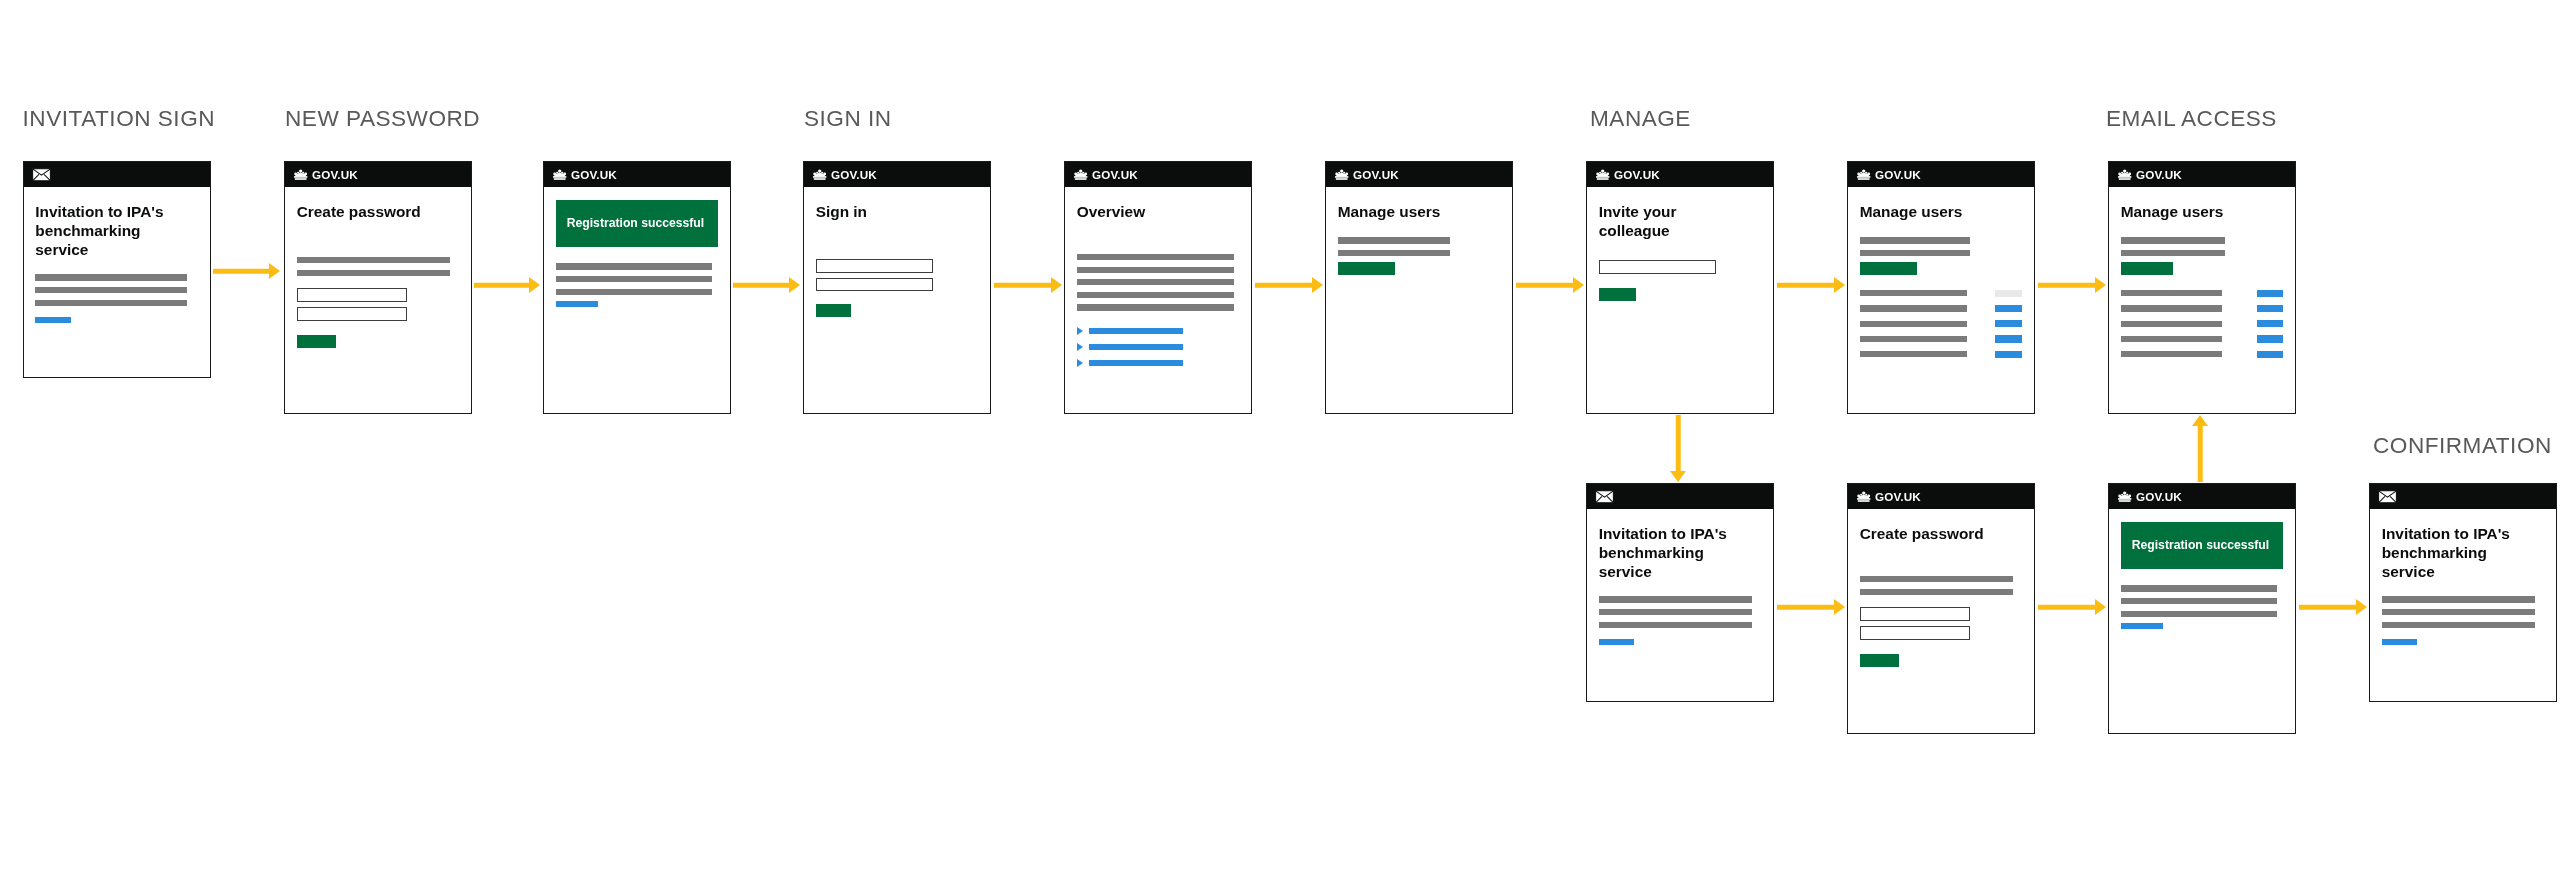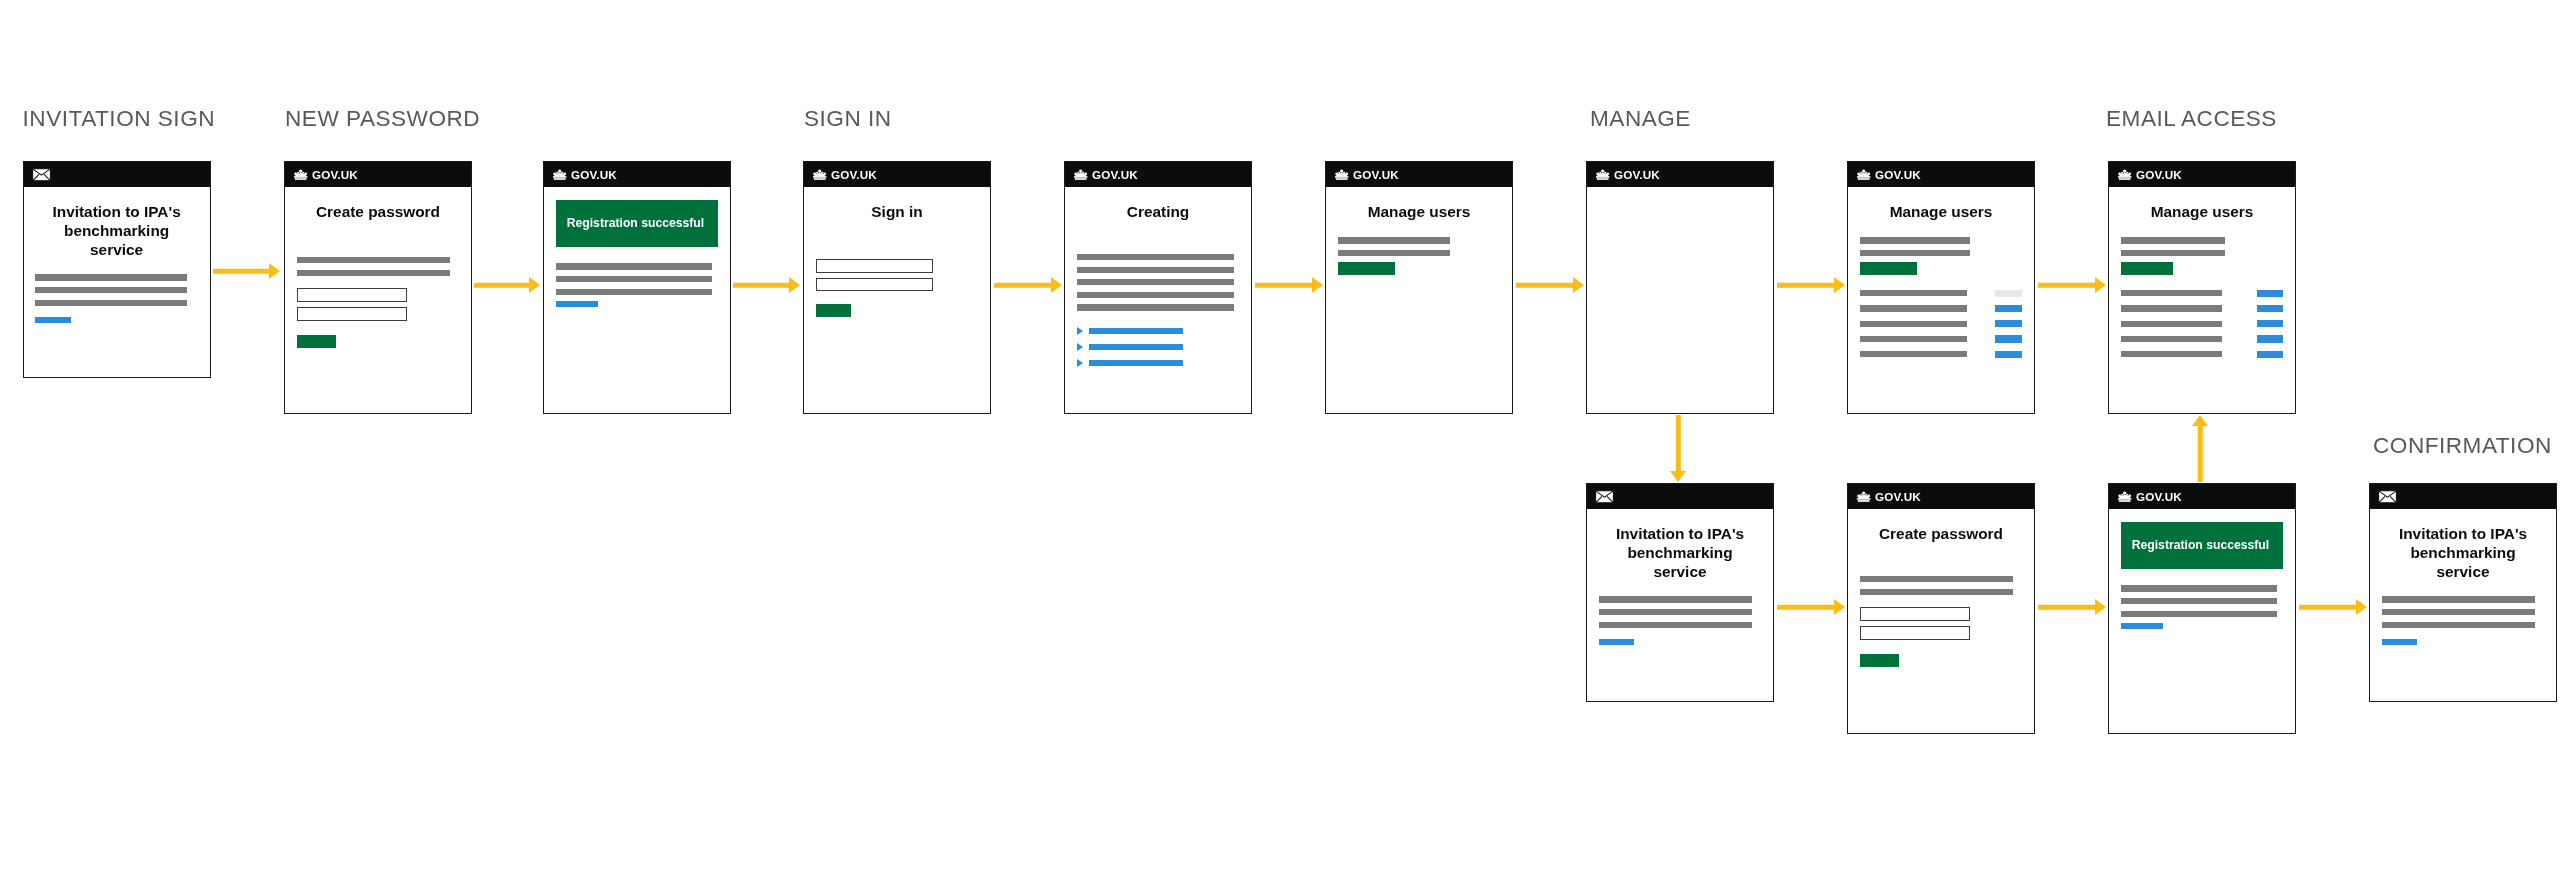--- a/index.html
+++ b/index.html
@@ -41,21 +41,20 @@
     white-space: pre-line;
   }
 
   
   .card {
     position: absolute;
     background: #ffffff;
     border: 1.8px solid #1a1a1a;
     box-sizing: border-box;
     overflow: hidden;
-    text-align: center;
   }
   .card-header {
     height: 25px;
     background: #0b0c0c;
     display: flex;
     align-items: center;
     padding: 0 0 0 8.1px;
     box-sizing: border-box;
   }
   .govuk-logo {
@@ -353,21 +352,21 @@
               <circle cx="24" cy="9" r="2.6"></circle>
               <path d="M2 17 h32 v4 H2 z"></path>
               <path d="M4 22 h28 v4 H4 z"></path>
               <path d="M5 13 L18 9 L31 13 L30 18 H6 z"></path>
             </g>
           </svg>
           <span class="govuk-wordmark">GOV.UK</span>
         </div>
       </div>
       <div class="card-body">
-        <div class="card-title">Creating</div>
+        <div class="card-title">Overview</div>
         <div class="bar-group" style="margin-top: 33px;">
           <div class="bar" style="width: 97%;"></div>
           <div class="bar" style="width: 97%;"></div>
           <div class="bar" style="width: 97%;"></div>
           <div class="bar" style="width: 97%;"></div>
           <div class="bar" style="width: 97%;"></div>
         </div>
         <div class="arrow-list" style="margin-top: 16.3px;">
           <div class="arrow-row">
             <span class="arrow-bullet"></span>
@@ -422,20 +421,28 @@
               <circle cx="12" cy="9" r="2.6"></circle>
               <circle cx="24" cy="9" r="2.6"></circle>
               <path d="M2 17 h32 v4 H2 z"></path>
               <path d="M4 22 h28 v4 H4 z"></path>
               <path d="M5 13 L18 9 L31 13 L30 18 H6 z"></path>
             </g>
           </svg>
           <span class="govuk-wordmark">GOV.UK</span>
         </div>
       </div>
+      <div class="card-body">
+        <div class="card-title">Invite your
+colleague</div>
+        <div style="margin-top: 20px;">
+          <div class="input-box" style="width: 72%;"></div>
+        </div>
+        <div class="btn-green" style="width: 23%; margin-top: 14.5px;"></div>
+      </div>
     </div>
     <div class="card" style="left: 1847px; top: 161px; width: 188px; height: 253px;">
       <div class="card-header">
         <div class="govuk-logo">
           <svg viewBox="0 0 36 28" class="crown-icon">
             <g fill="#ffffff">
               <circle cx="18" cy="5" r="4"></circle>
               <circle cx="6" cy="12" r="3.4"></circle>
               <circle cx="30" cy="12" r="3.4"></circle>
               <circle cx="12" cy="9" r="2.6"></circle>

